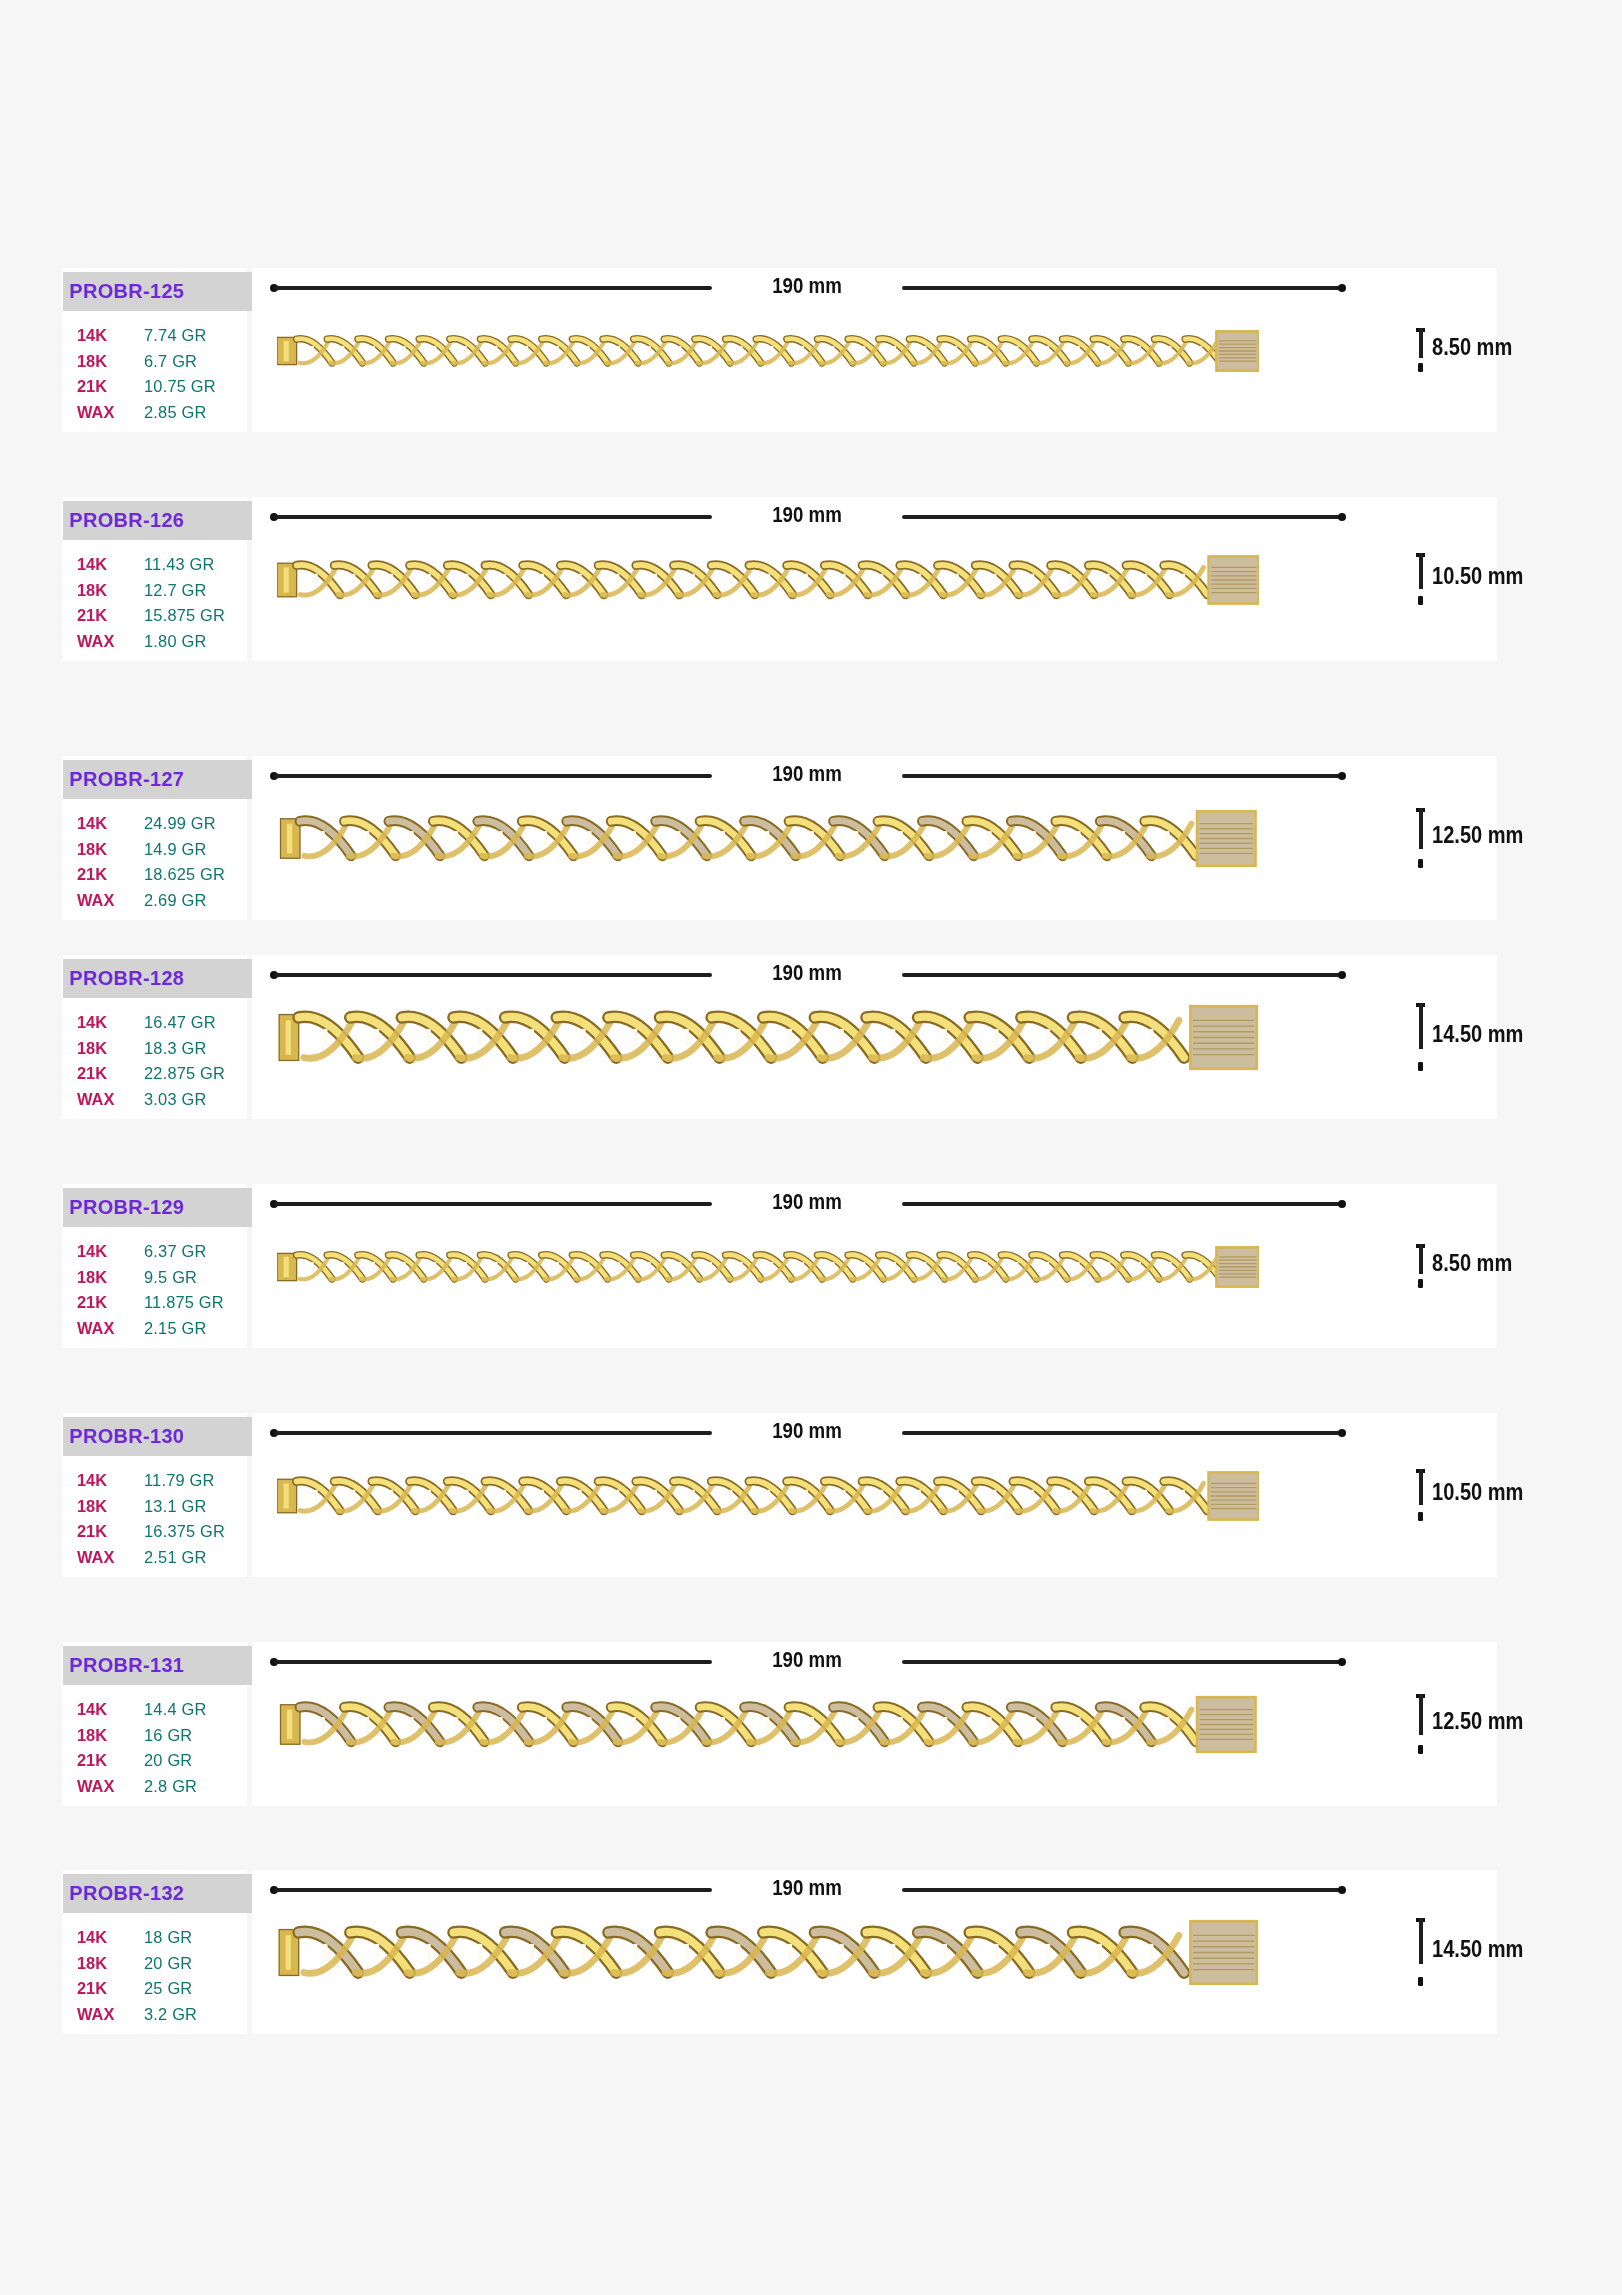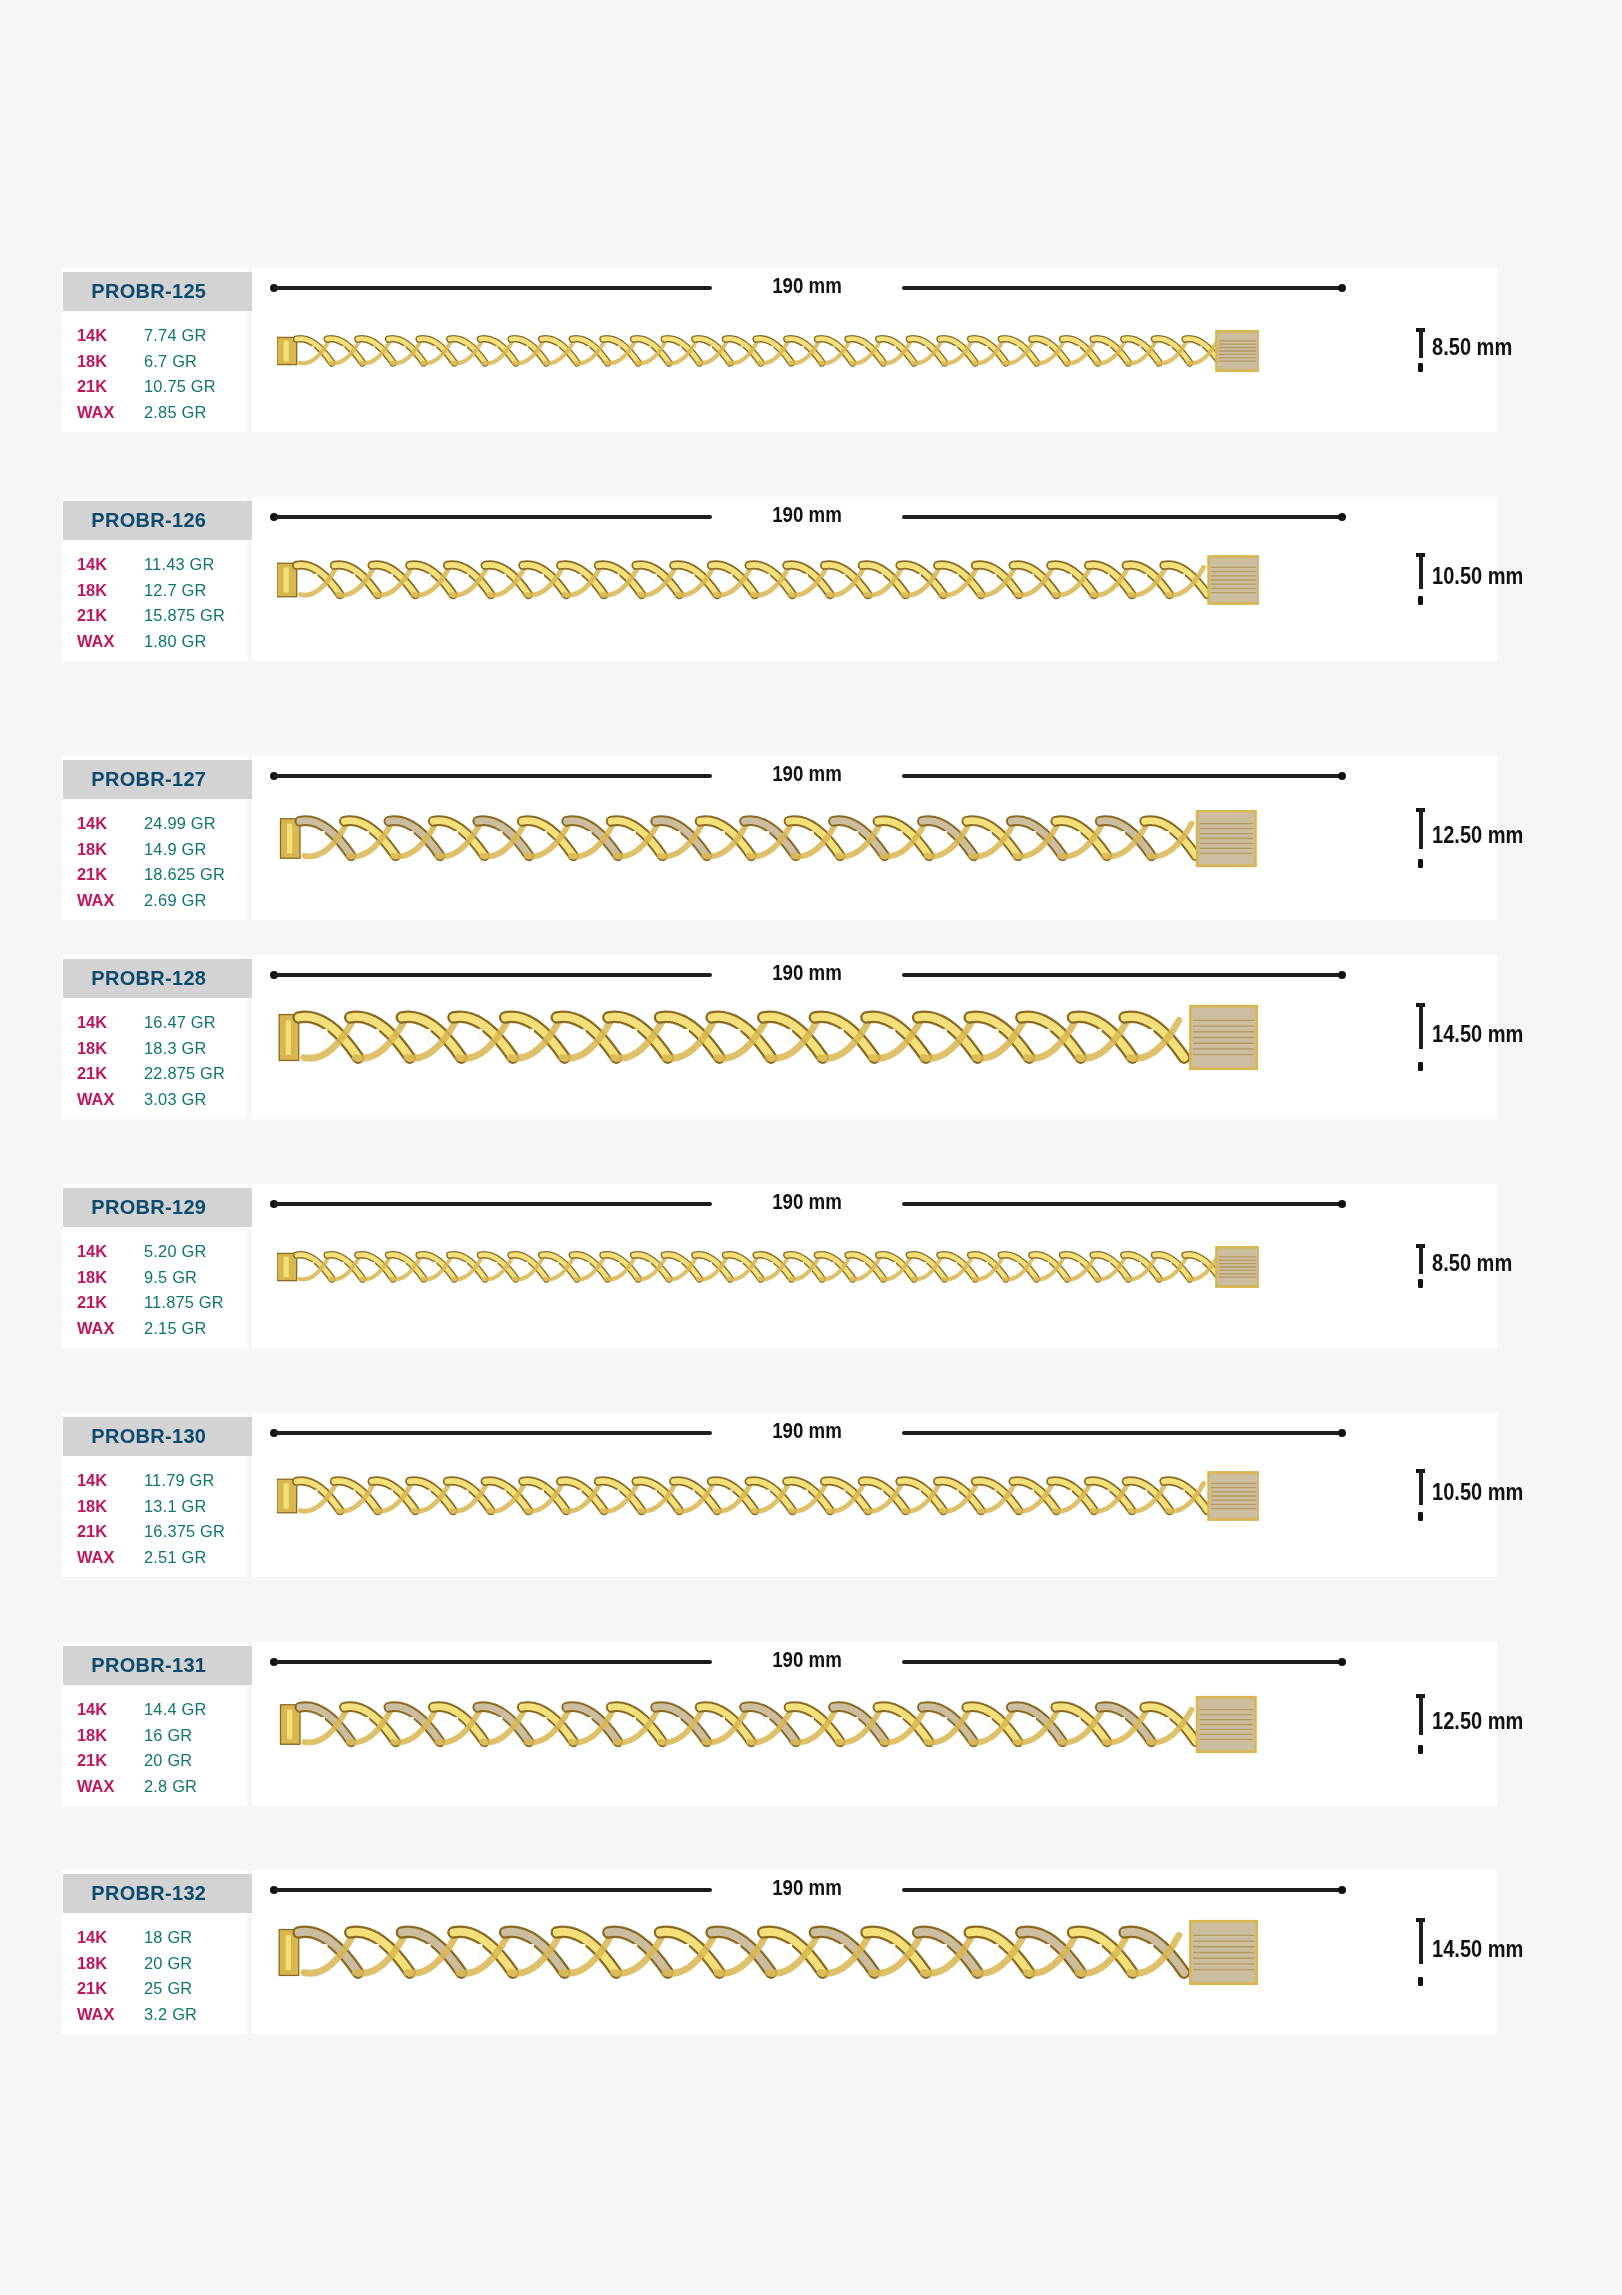--- a/index.html
+++ b/index.html
@@ -8,23 +8,23 @@
     background: #f6f6f6;
     position: relative;
     font-family: "Liberation Sans", "DejaVu Sans", sans-serif;
     overflow: hidden;
   }
   #catalog { position: absolute; left: 0; top: 0; width: 1622px; height: 2295px; }
   .row { position: absolute; left: 62px; width: 1435px; height: 164px; }
   .info { position: absolute; left: 0; top: 0; width: 185px; height: 164px; background: #ffffff; }
   .code-tab {
     position: absolute; left: 1.3px; top: 3.9px; width: 200px; height: 39px;
-    background: #d3d3d3; box-sizing: border-box; padding-left: 28px;
+    background: #d3d3d3; box-sizing: border-box; padding-left: 6px;
     display: flex; align-items: center;
-    font-weight: bold; font-size: 20px; color: #0c4a6e; letter-spacing: 0.3px;
+    font-weight: bold; font-size: 20px; color: #6d28d9; letter-spacing: 0.3px;
   }
   .weights { position: absolute; left: 15px; top: 55px; }
   .wrow { height: 25.5px; display: flex; align-items: center; }
   .karat { width: 67px; font-weight: bold; font-size: 16.4px; color: #be185d; }
   .grams { font-size: 16.4px; color: #0f766e; letter-spacing: 0.2px; }
   .panel { position: absolute; left: 190px; top: 0; width: 1245px; height: 164px; background: #ffffff; }
   .len-line { position: absolute; height: 3.9px; background: #1e1e1e; top: 17.7px; border-radius: 2px; }
   .len-left { left: 21.6px; width: 438px; }
   .len-right { left: 650px; width: 438px; }
   .len-dot { position: absolute; width: 7.9px; height: 7.9px; border-radius: 50%; background: #111; top: 15.7px; }
@@ -599,21 +599,21 @@
       <div class="wid-label" style="top:66px">14.50 mm</div>
     </div>
     </div>
     <div class="row" style="top: 1184px;">
     <div class="info">
       <div class="code-tab">PROBR-129</div>
       <div class="weights">
 
           <div class="wrow">
             <span class="karat">14K</span>
-            <span class="grams">5.20 GR</span>
+            <span class="grams">6.37 GR</span>
           </div>
           <div class="wrow">
             <span class="karat">18K</span>
             <span class="grams">9.5 GR</span>
           </div>
           <div class="wrow">
             <span class="karat">21K</span>
             <span class="grams">11.875 GR</span>
           </div>
           <div class="wrow">

